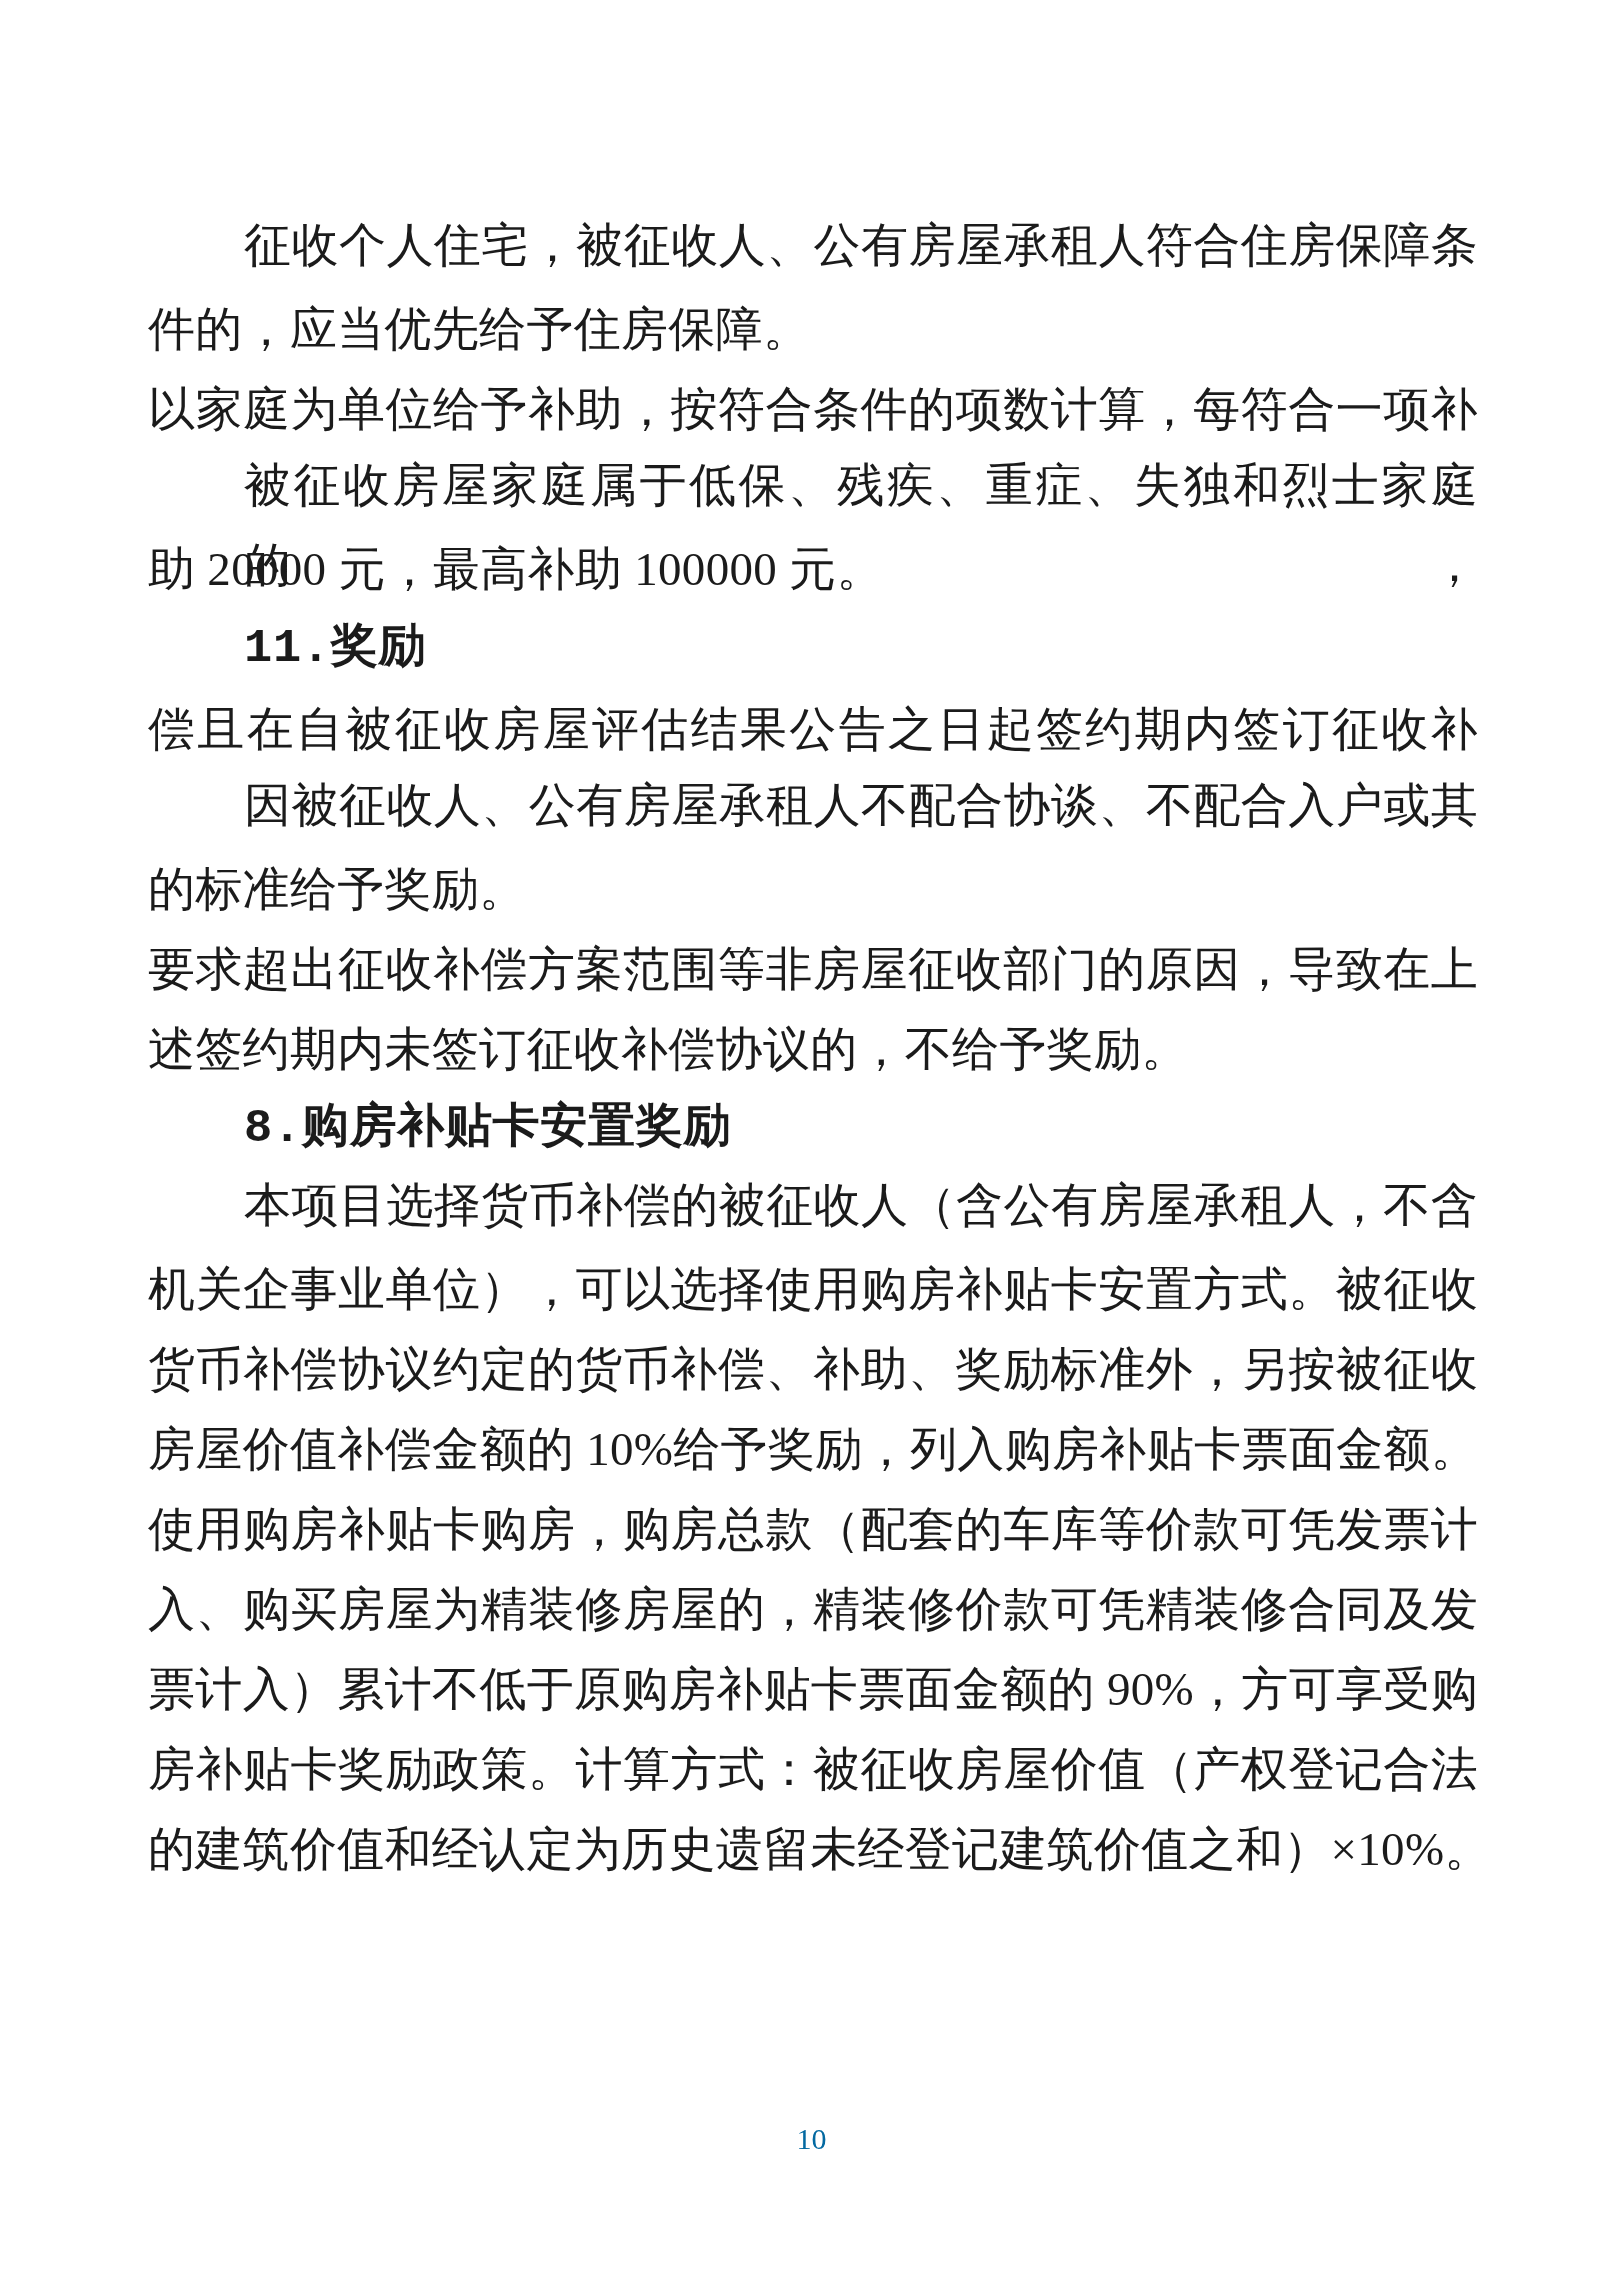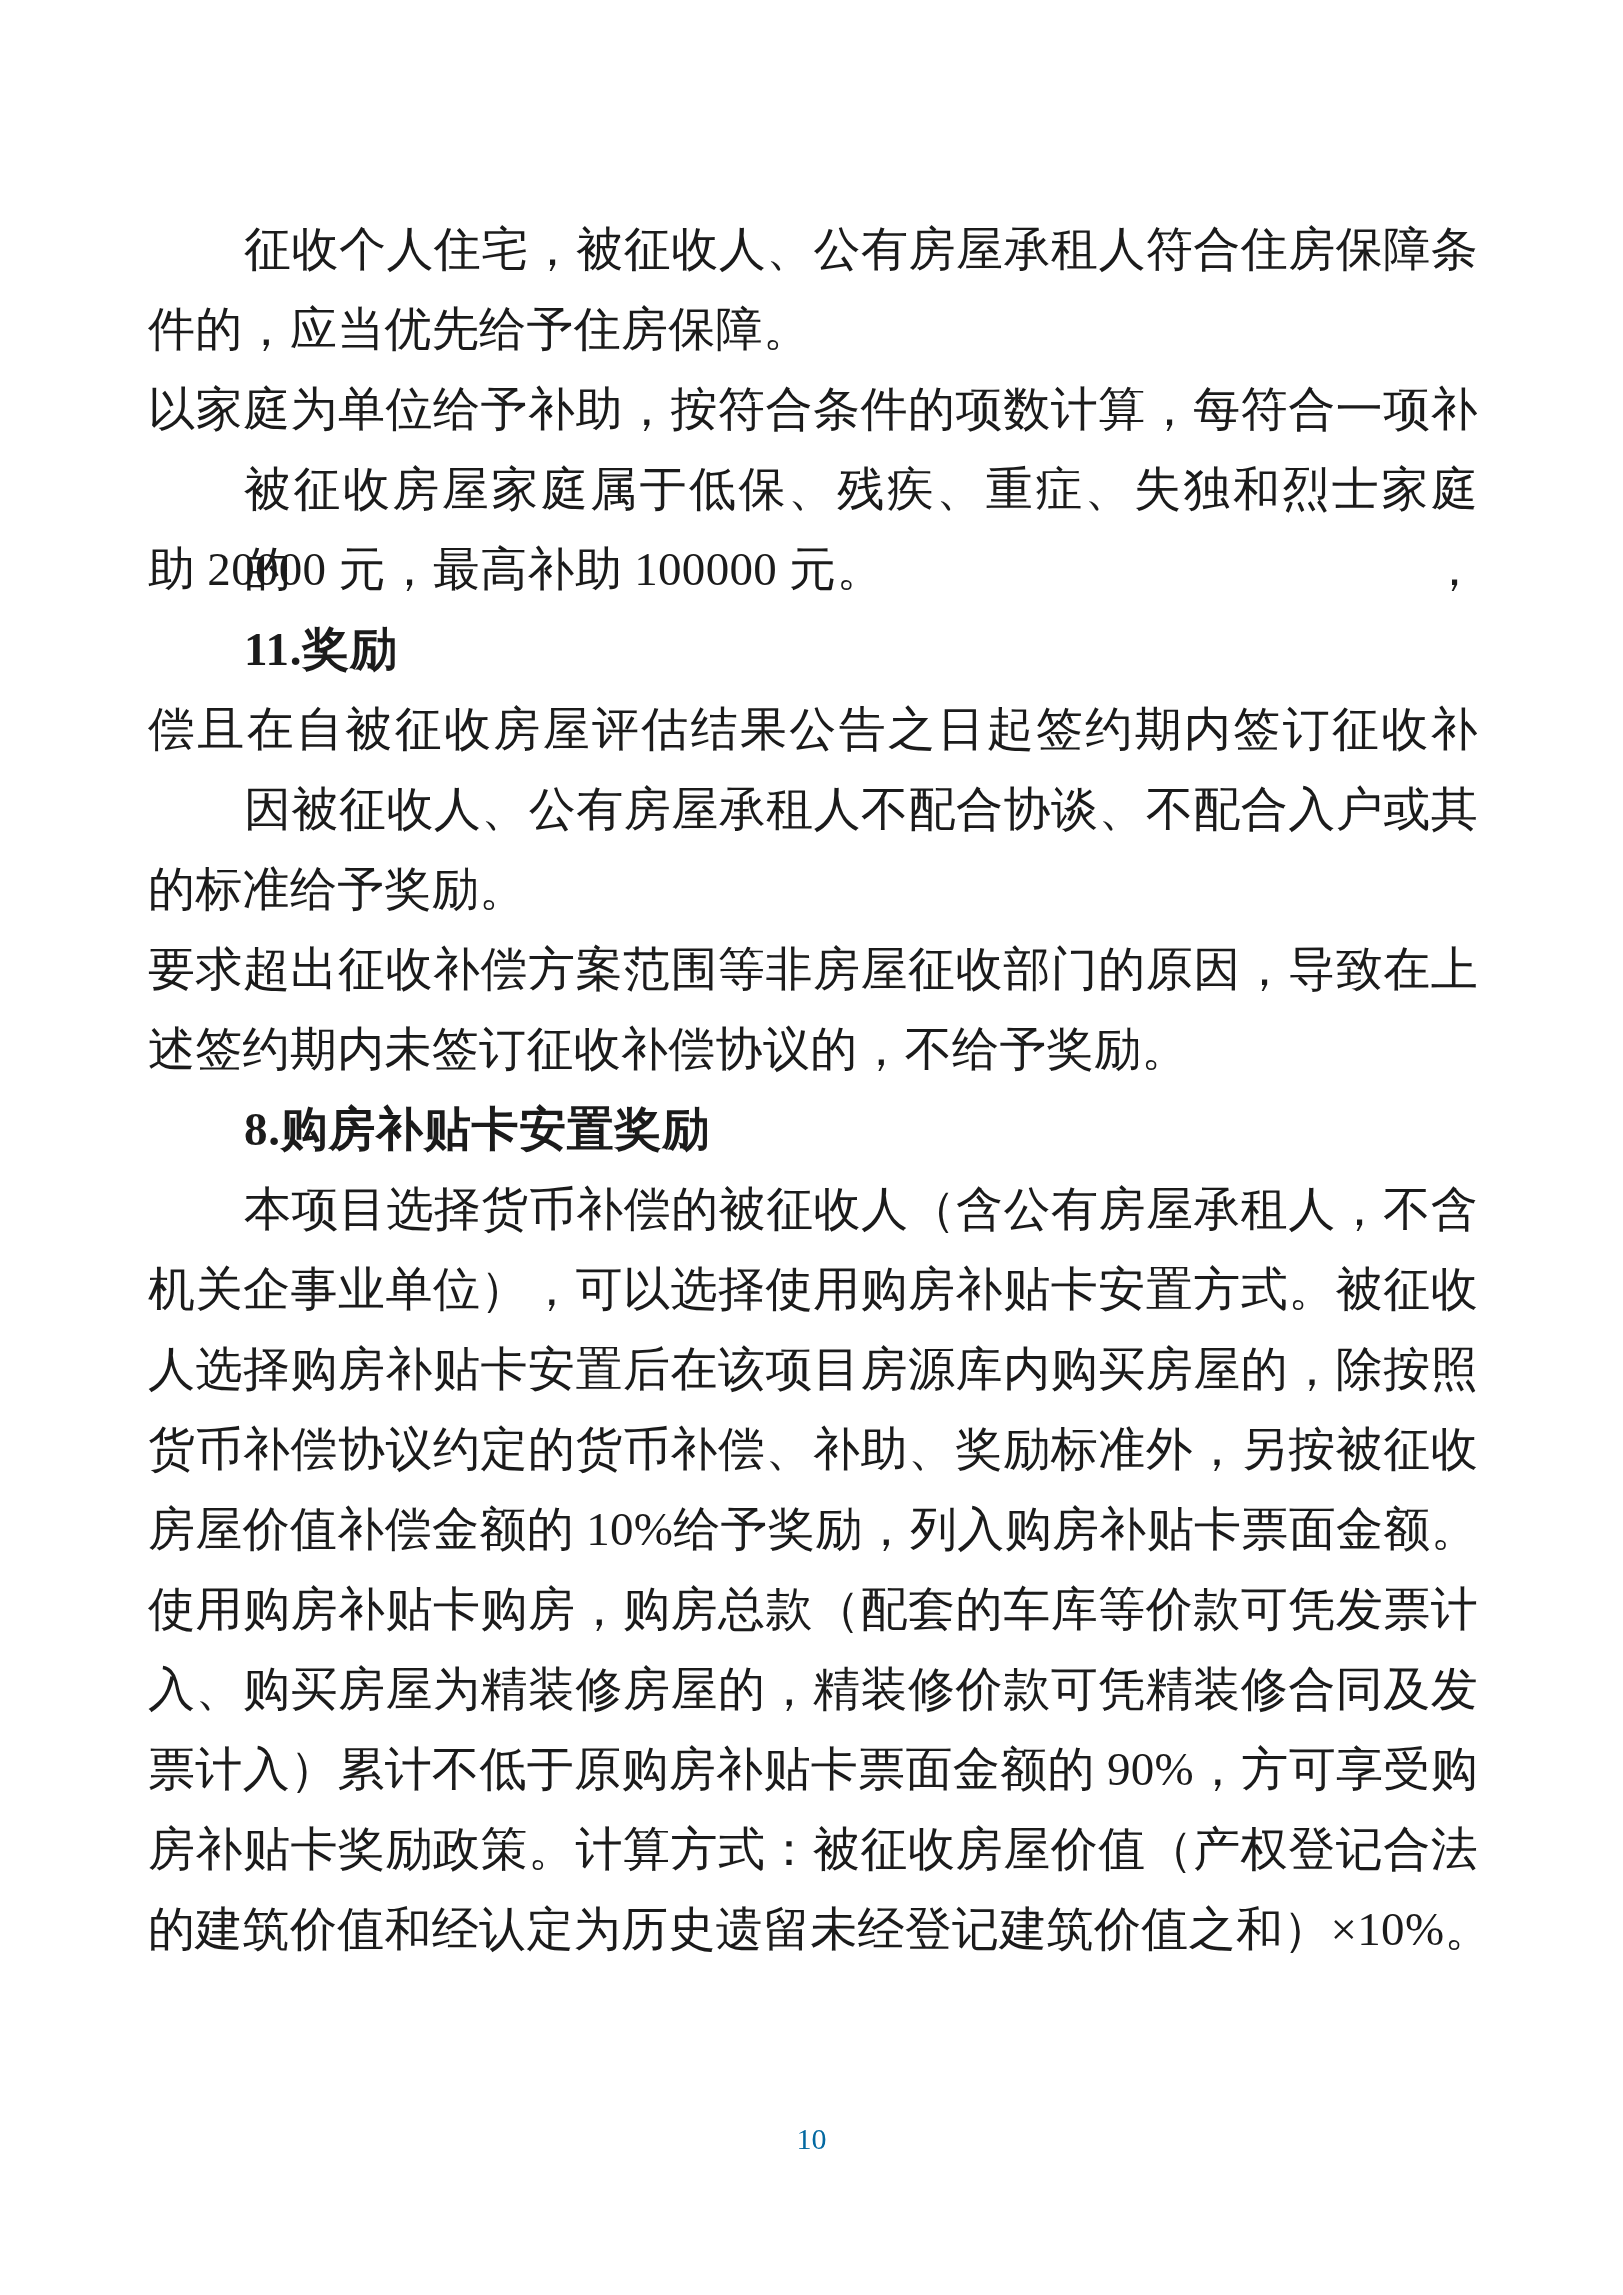--- a/index.html
+++ b/index.html
@@ -29,20 +29,21 @@
     white-space: nowrap;
     letter-spacing: 0.3px;
   }
   .line.fill {
     white-space: normal;
     text-align: justify;
     text-align-last: justify;
   }
   .line.indent {
     padding-left: 96px;
+    font-family: Liberation Mono, monospace;
   }
   .line.heading {
     font-weight: bold;
     letter-spacing: 0.7px;
   }
   .page-num {
     position: absolute;
     top: 2119px;
     left: 0;
     width: 100%;
@@ -64,21 +65,20 @@
       <div class="line">助 20000 元，最高补助 100000 元。</div>
       <div class="line indent heading">11.奖励</div>
       <div class="line fill">偿且在自被征收房屋评估结果公告之日起签约期内签订征收补</div>
       <div class="line indent fill">因被征收人、公有房屋承租人不配合协谈、不配合入户或其</div>
       <div class="line">的标准给予奖励。</div>
       <div class="line fill">要求超出征收补偿方案范围等非房屋征收部门的原因，导致在上</div>
       <div class="line">述签约期内未签订征收补偿协议的，不给予奖励。</div>
       <div class="line indent heading">8.购房补贴卡安置奖励</div>
       <div class="line indent fill">本项目选择货币补偿的被征收人（含公有房屋承租人，不含</div>
       <div class="line fill">机关企事业单位），可以选择使用购房补贴卡安置方式。被征收</div>
-      <div class="line fill">人选择购房补贴卡安置后在该项目房源库内购买房屋的，除按照</div>
       <div class="line fill">货币补偿协议约定的货币补偿、补助、奖励标准外，另按被征收</div>
       <div class="line fill">房屋价值补偿金额的 10%给予奖励，列入购房补贴卡票面金额。</div>
       <div class="line fill">使用购房补贴卡购房，购房总款（配套的车库等价款可凭发票计</div>
       <div class="line fill">入、购买房屋为精装修房屋的，精装修价款可凭精装修合同及发</div>
       <div class="line fill">票计入）累计不低于原购房补贴卡票面金额的 90%，方可享受购</div>
       <div class="line fill">房补贴卡奖励政策。计算方式：被征收房屋价值（产权登记合法</div>
       <div class="line">的建筑价值和经认定为历史遗留未经登记建筑价值之和）×10%。</div>
     </div>
   <div class="page-num">10</div>
 </div>

